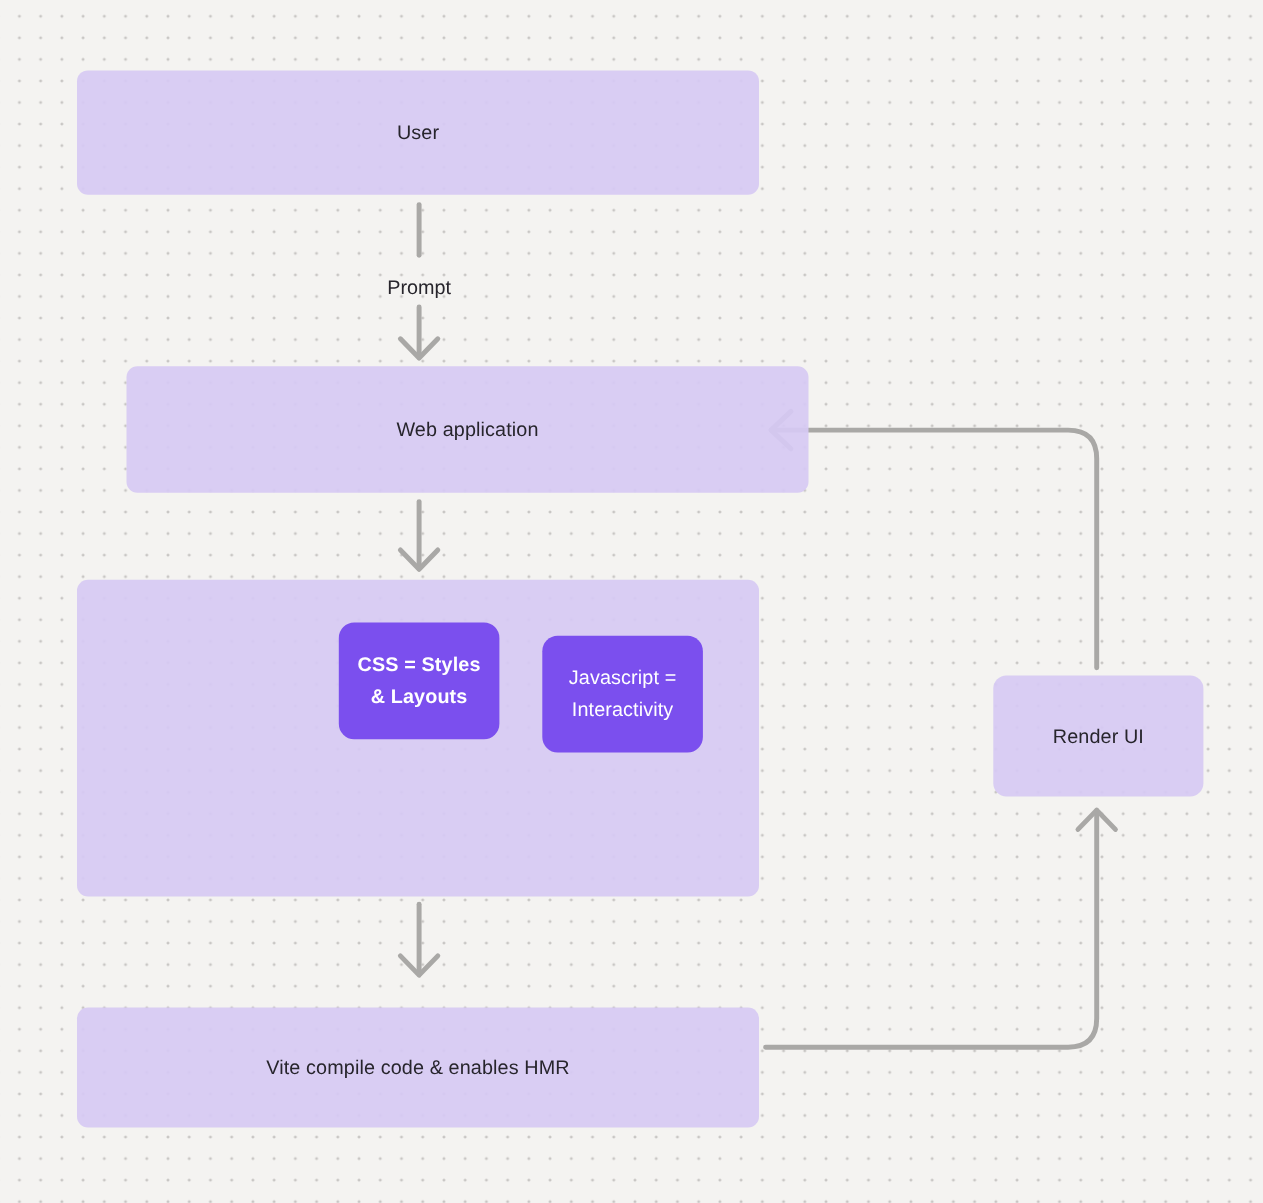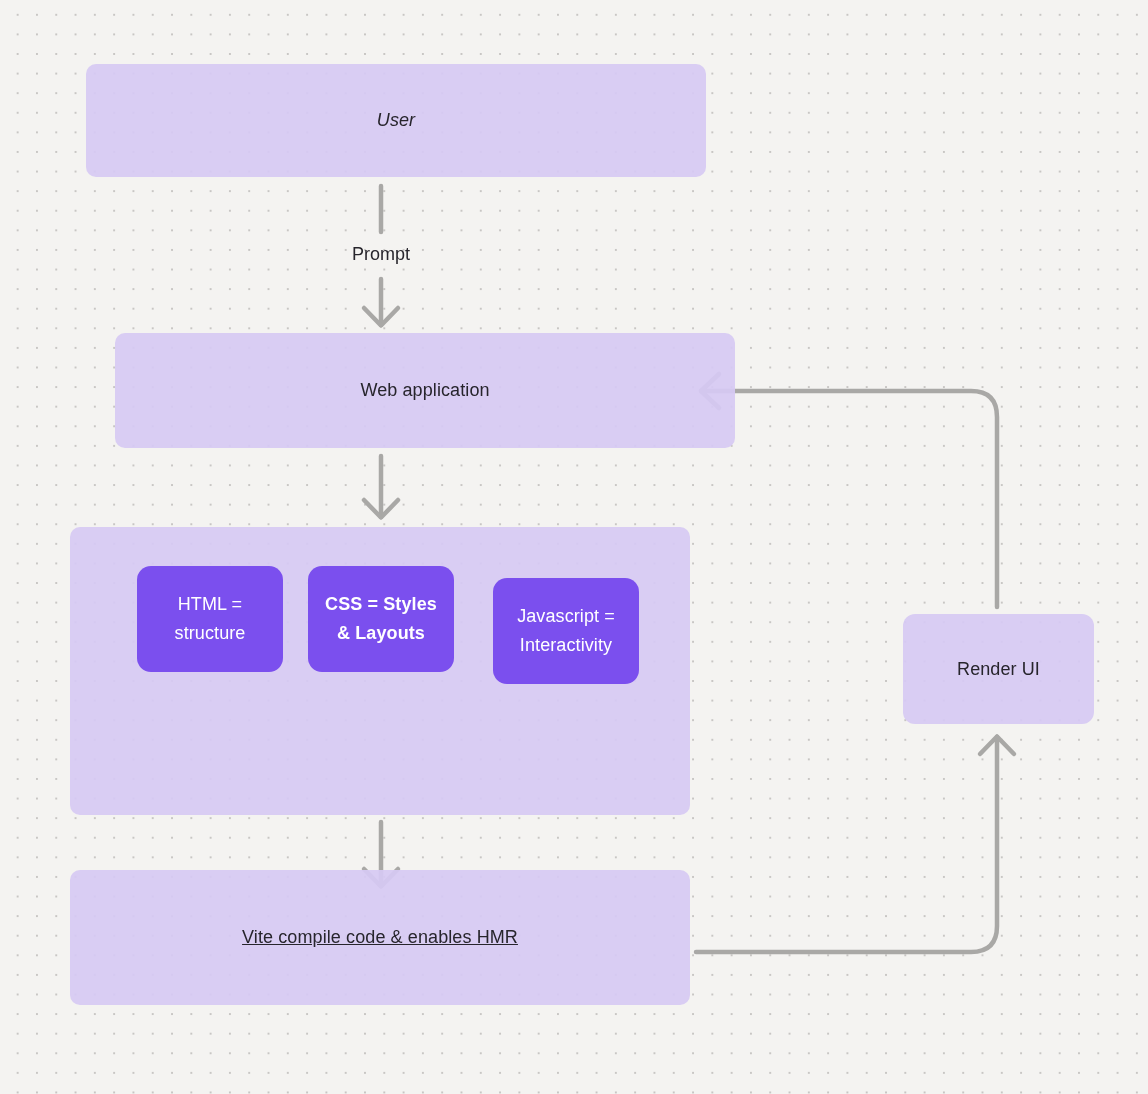--- a/index.html
+++ b/index.html
@@ -32,24 +32,24 @@
     align-items: center;
     justify-content: center;
     background: var(--node-fill);
     background: color-mix(in srgb, var(--node-fill) 93%, transparent);
     border-radius: 10px;
     color: var(--node-text);
     font-size: 18px;
     letter-spacing: 0.1px;
   }
 
-  .node-user        { left: 86px;  top: 64px;  width: 620px; height: 113px; font-style: italic; }
+  .node-user        { left: 70px;  top: 64px;  width: 620px; height: 113px; }
   .node-web         { left: 70px;  top: 333px; width: 620px; height: 115px; margin-left: 45px; }
   .node-components  { left: 70px;  top: 527px; width: 620px; height: 288px; display: block; }
-  .node-vite        { left: 70px;  top: 870px; width: 620px; height: 135px; text-decoration: underline; }
+  .node-vite        { left: 70px;  top: 916px; width: 620px; height: 109px; }
   .node-render-ui   { left: 903px; top: 614px; width: 191px; height: 110px; border-radius: 12px; }
 
   .chip {
     position: absolute;
     top: 39px;
     width: 146px;
     height: 106px;
     background: var(--chip-fill);
     border-radius: 14px;
     color: var(--chip-text);
@@ -75,21 +75,21 @@
     color: var(--node-text);
   }
 
   .edge-label {
     position: absolute;
     left: 311px;
     top: 244px;
     width: 140px;
     height: 28px;
     display: flex;
-    align-items: flex-start;
+    align-items: flex-end;
     justify-content: center;
     font-size: 18px;
     color: var(--node-text);
   }
 
   .wires {
     position: absolute;
     left: 0;
     top: 0;
     width: 1148px;
@@ -139,23 +139,20 @@
 
   <div class="edge-label">
     <span>Prompt</span>
   </div>
 
   <div class="node node-web">
     <span>Web application</span>
   </div>
 
   <div class="node node-components">
-    <div class="chip chip-1">
-      <span>HTML = structure</span>
-    </div>
     <div class="chip chip-2">
       <span>CSS = Styles &amp; Layouts</span>
     </div>
     <div class="chip chip-3">
       <span>Javascript = Interactivity</span>
     </div>
   </div>
 
   <div class="node node-vite">
     <span>Vite compile code &amp; enables HMR</span>

